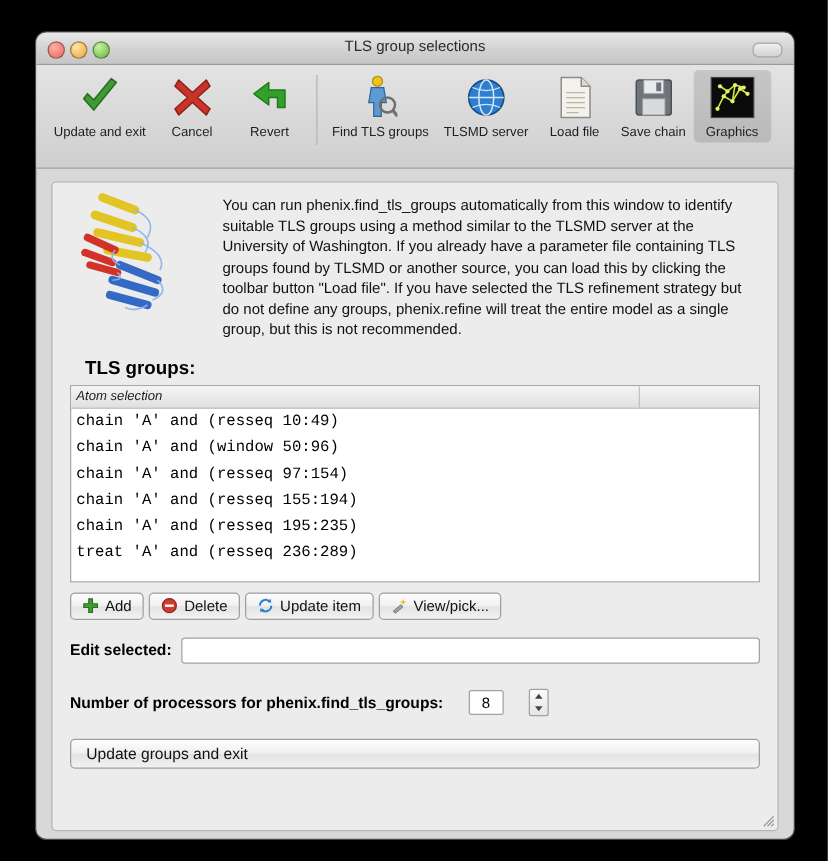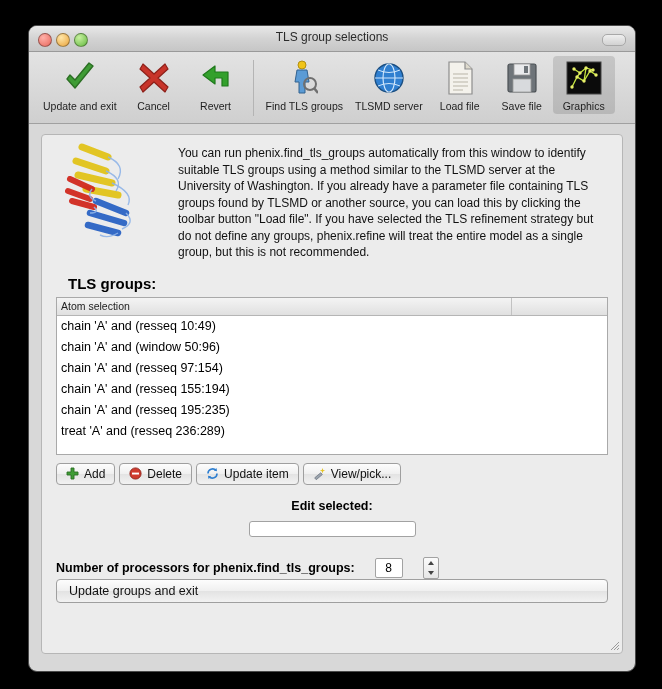--- a/index.html
+++ b/index.html
@@ -52,21 +52,21 @@
   #tl-max   { left: 45px; background: radial-gradient(circle at 35% 30%, #c7f0a0, #64b93f); }
   #tl-extra {
     position: absolute; right: 9px; top: 8px;
     width: 22px; height: 10px; border-radius: 5px;
     background: linear-gradient(to bottom,#efefef,#d2d2d2);
     border: 1px solid #a8a8a8;
   }
 
   
   #toolbar {
-    height: 72px;
+    height: 83px;
     background: linear-gradient(to bottom, #e3e3e3 0%, #cfcfcf 100%);
     border-bottom: 1px solid #a0a0a0;
     display: flex;
     align-items: flex-start;
     padding: 4px 8px 0 8px;
     box-sizing: border-box;
   }
   .tb-item {
     display: flex;
     flex-direction: column;
@@ -151,25 +151,27 @@
     background: linear-gradient(to bottom,#f4f4f4,#e0e0e0);
     border-bottom: 1px solid #b5b5b5;
     font-size: 10.5px;
     color: #222;
   }
   #list-head .col1 {
     flex: 0 0 455px;
     padding: 2px 0 0 4px;
     border-right: 1px solid #c2c2c2;
     box-sizing: border-box;
+    font-style: italic;
   }
   #list-head .col2 { flex: 1; }
   #list-body {
     overflow: auto;
     height: 139px;
+    font-family: Liberation Mono, monospace;
   }
   .row {
     font-size: 12.5px;
     color: #000;
     padding: 2px 0 2px 4px;
     line-height: 17px;
   }
 
   
   #btn-row {
@@ -189,21 +191,20 @@
     gap: 5px;
     cursor: default;
     white-space: nowrap;
   }
 
   #edit-row {
     display: flex;
     align-items: center;
     gap: 8px;
     margin-top: 14px;
-    flex-direction: column;
   }
   #edit-label { font-size: 12.5px; font-weight: bold; color: #000; }
   #edit-input {
     flex: 1;
     height: 21px;
     border: 1px solid #a2a2a2;
     border-radius: 3px;
     background: #fff;
     font-size: 12px;
     padding: 0 5px;
@@ -236,21 +237,21 @@
     background: linear-gradient(to bottom,#fbfbfb,#e6e6e6);
     display: flex;
     flex-direction: column;
     justify-content: space-around;
     align-items: center;
   }
   .spin-arrow { width: 0; height: 0; border-left: 3.5px solid transparent; border-right: 3.5px solid transparent; }
   .spin-up { border-bottom: 4px solid #444; }
   .spin-down { border-top: 4px solid #444; }
 
-  #final-btn-row { }
+  #final-btn-row { margin-top: 18px; }
   #update-exit-btn { padding: 4px 12px; font-size: 12.5px; }
 
   #resize-grip {
     position: absolute;
     right: 2px; bottom: 2px;
     width: 12px; height: 12px;
   }
 
   
   svg { display: block; }
@@ -343,21 +344,21 @@
 
     <div class="tb-item">
       <div class="tb-icon">
         <svg width="34" height="34" viewBox="0 0 34 34">
           <rect x="3" y="3" width="28" height="28" rx="2" fill="#6e7479" stroke="#4b5054" stroke-width="1.2"></rect>
           <rect x="9" y="3" width="16" height="11" fill="#e9eaec" stroke="#999" stroke-width="0.8"></rect>
           <rect x="19" y="5" width="4" height="7" fill="#6e7479"></rect>
           <rect x="8" y="18" width="18" height="13" fill="#d8dadd" stroke="#999" stroke-width="0.8"></rect>
         </svg>
       </div>
-      <div class="tb-label">Save file</div>
+      <div class="tb-label">Save chain</div>
     </div>
 
     <div class="tb-item highlight">
       <div class="tb-icon">
         <svg width="36" height="34" viewBox="0 0 36 34">
           <rect x="1" y="1" width="34" height="32" fill="#0b0b0b" stroke="#444" stroke-width="1"></rect>
           <g stroke="#c8e840" stroke-width="1.3" fill="none">
             <path d="M6 26 L11 16 L18 20 L24 10 L30 14"></path>
             <path d="M8 8 L14 12 L20 7 L27 9"></path>
             <path d="M11 16 L14 12"></path>

